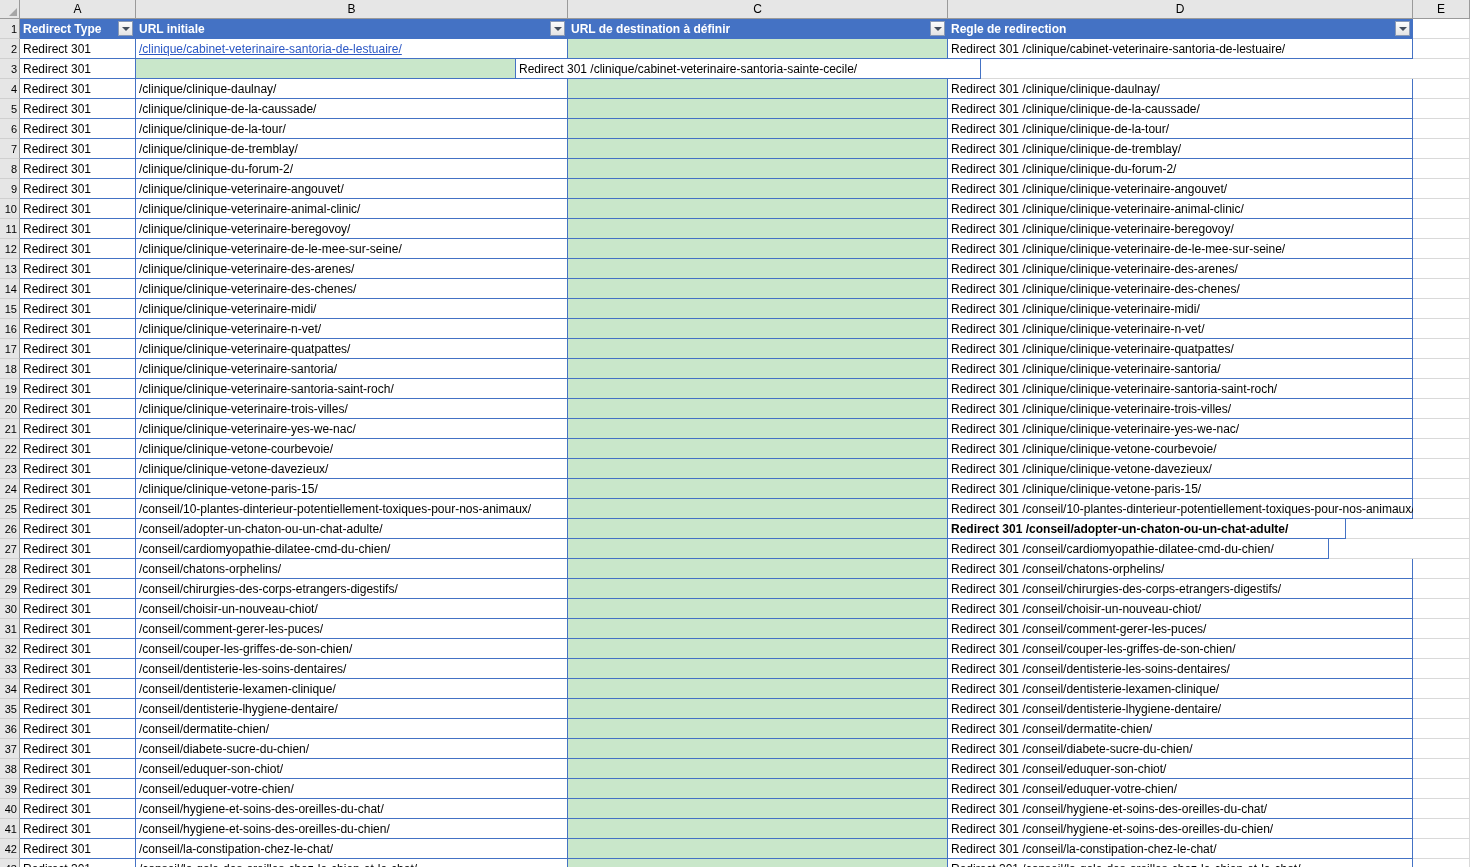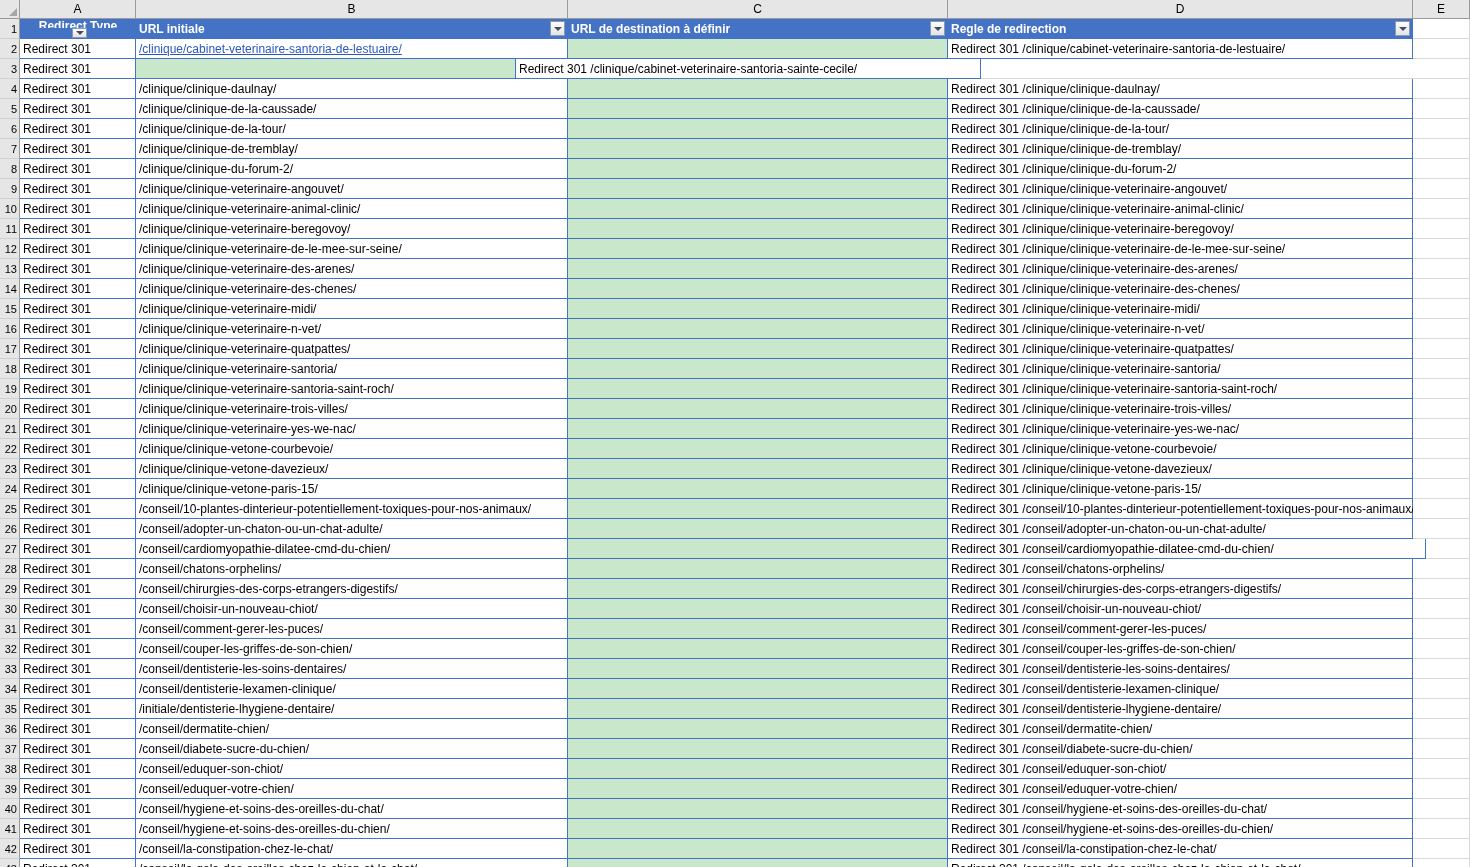--- a/index.html
+++ b/index.html
@@ -164,21 +164,21 @@
         <div class="col-head" style="width: 432px;">B</div>
         <div class="col-head" style="width: 380px;">C</div>
         <div class="col-head" style="width: 465px;">D</div>
         <div class="col-head" style="width: 57px; flex: 1 1 0%;">E</div>
       </div>
   </div>
 
   <div class="grid-body" id="grid-body">
       <div class="row">
         <div class="row-head">1</div>
-        <div class="cell hdr-cell" style="width: 116px; flex-direction: column;">
+        <div class="cell hdr-cell" style="width: 116px;">
           <span class="hdr-label">Redirect Type</span>
           <span class="filter-btn">
             <span class="arw"></span>
           </span>
         </div>
         <div class="cell hdr-cell" style="width: 432px;">
           <span class="hdr-label">URL initiale</span>
           <span class="filter-btn">
             <span class="arw"></span>
           </span>
@@ -582,37 +582,37 @@
         <div class="row-head">26</div>
         <div class="cell tbl" style="width: 116px; overflow: hidden;">
           <span>Redirect 301</span>
         </div>
         <div class="cell tbl" style="width: 432px; overflow: hidden;">
           <span>/conseil/adopter-un-chaton-ou-un-chat-adulte/</span>
         </div>
         <div class="cell tbl tbl-green" style="width: 380px; overflow: hidden;">
           <span></span>
         </div>
-        <div class="cell tbl" style="width: 465px; overflow: hidden;">
+        <div class="cell tbl" style="width: 398px; overflow: hidden; font-weight: bold;">
           <span>Redirect 301 /conseil/adopter-un-chaton-ou-un-chat-adulte/</span>
         </div>
         <div class="cell plain" style="width: 57px; flex: 1 1 0%;"></div>
       </div>
       <div class="row">
         <div class="row-head">27</div>
         <div class="cell tbl" style="width: 116px; overflow: hidden;">
           <span>Redirect 301</span>
         </div>
         <div class="cell tbl" style="width: 432px; overflow: hidden;">
           <span>/conseil/cardiomyopathie-dilatee-cmd-du-chien/</span>
         </div>
         <div class="cell tbl tbl-green" style="width: 380px; overflow: hidden;">
           <span></span>
         </div>
-        <div class="cell tbl" style="width: 478px; overflow: hidden;">
+        <div class="cell tbl" style="width: 381px; overflow: hidden;">
           <span>Redirect 301 /conseil/cardiomyopathie-dilatee-cmd-du-chien/</span>
         </div>
         <div class="cell plain" style="width: 57px; flex: 1 1 0%;"></div>
       </div>
       <div class="row">
         <div class="row-head">28</div>
         <div class="cell tbl" style="width: 116px; overflow: hidden;">
           <span>Redirect 301</span>
         </div>
         <div class="cell tbl" style="width: 432px; overflow: hidden;">
@@ -721,21 +721,21 @@
           <span>Redirect 301 /conseil/dentisterie-lexamen-clinique/</span>
         </div>
         <div class="cell plain" style="width: 57px; flex: 1 1 0%;"></div>
       </div>
       <div class="row">
         <div class="row-head">35</div>
         <div class="cell tbl" style="width: 116px; overflow: hidden;">
           <span>Redirect 301</span>
         </div>
         <div class="cell tbl" style="width: 432px; overflow: hidden;">
-          <span>/initiale/dentisterie-lhygiene-dentaire/</span>
+          <span>/conseil/dentisterie-lhygiene-dentaire/</span>
         </div>
         <div class="cell tbl tbl-green" style="width: 380px; overflow: hidden;">
           <span></span>
         </div>
         <div class="cell tbl" style="width: 465px; overflow: hidden;">
           <span>Redirect 301 /conseil/dentisterie-lhygiene-dentaire/</span>
         </div>
         <div class="cell plain" style="width: 57px; flex: 1 1 0%;"></div>
       </div>
       <div class="row">

